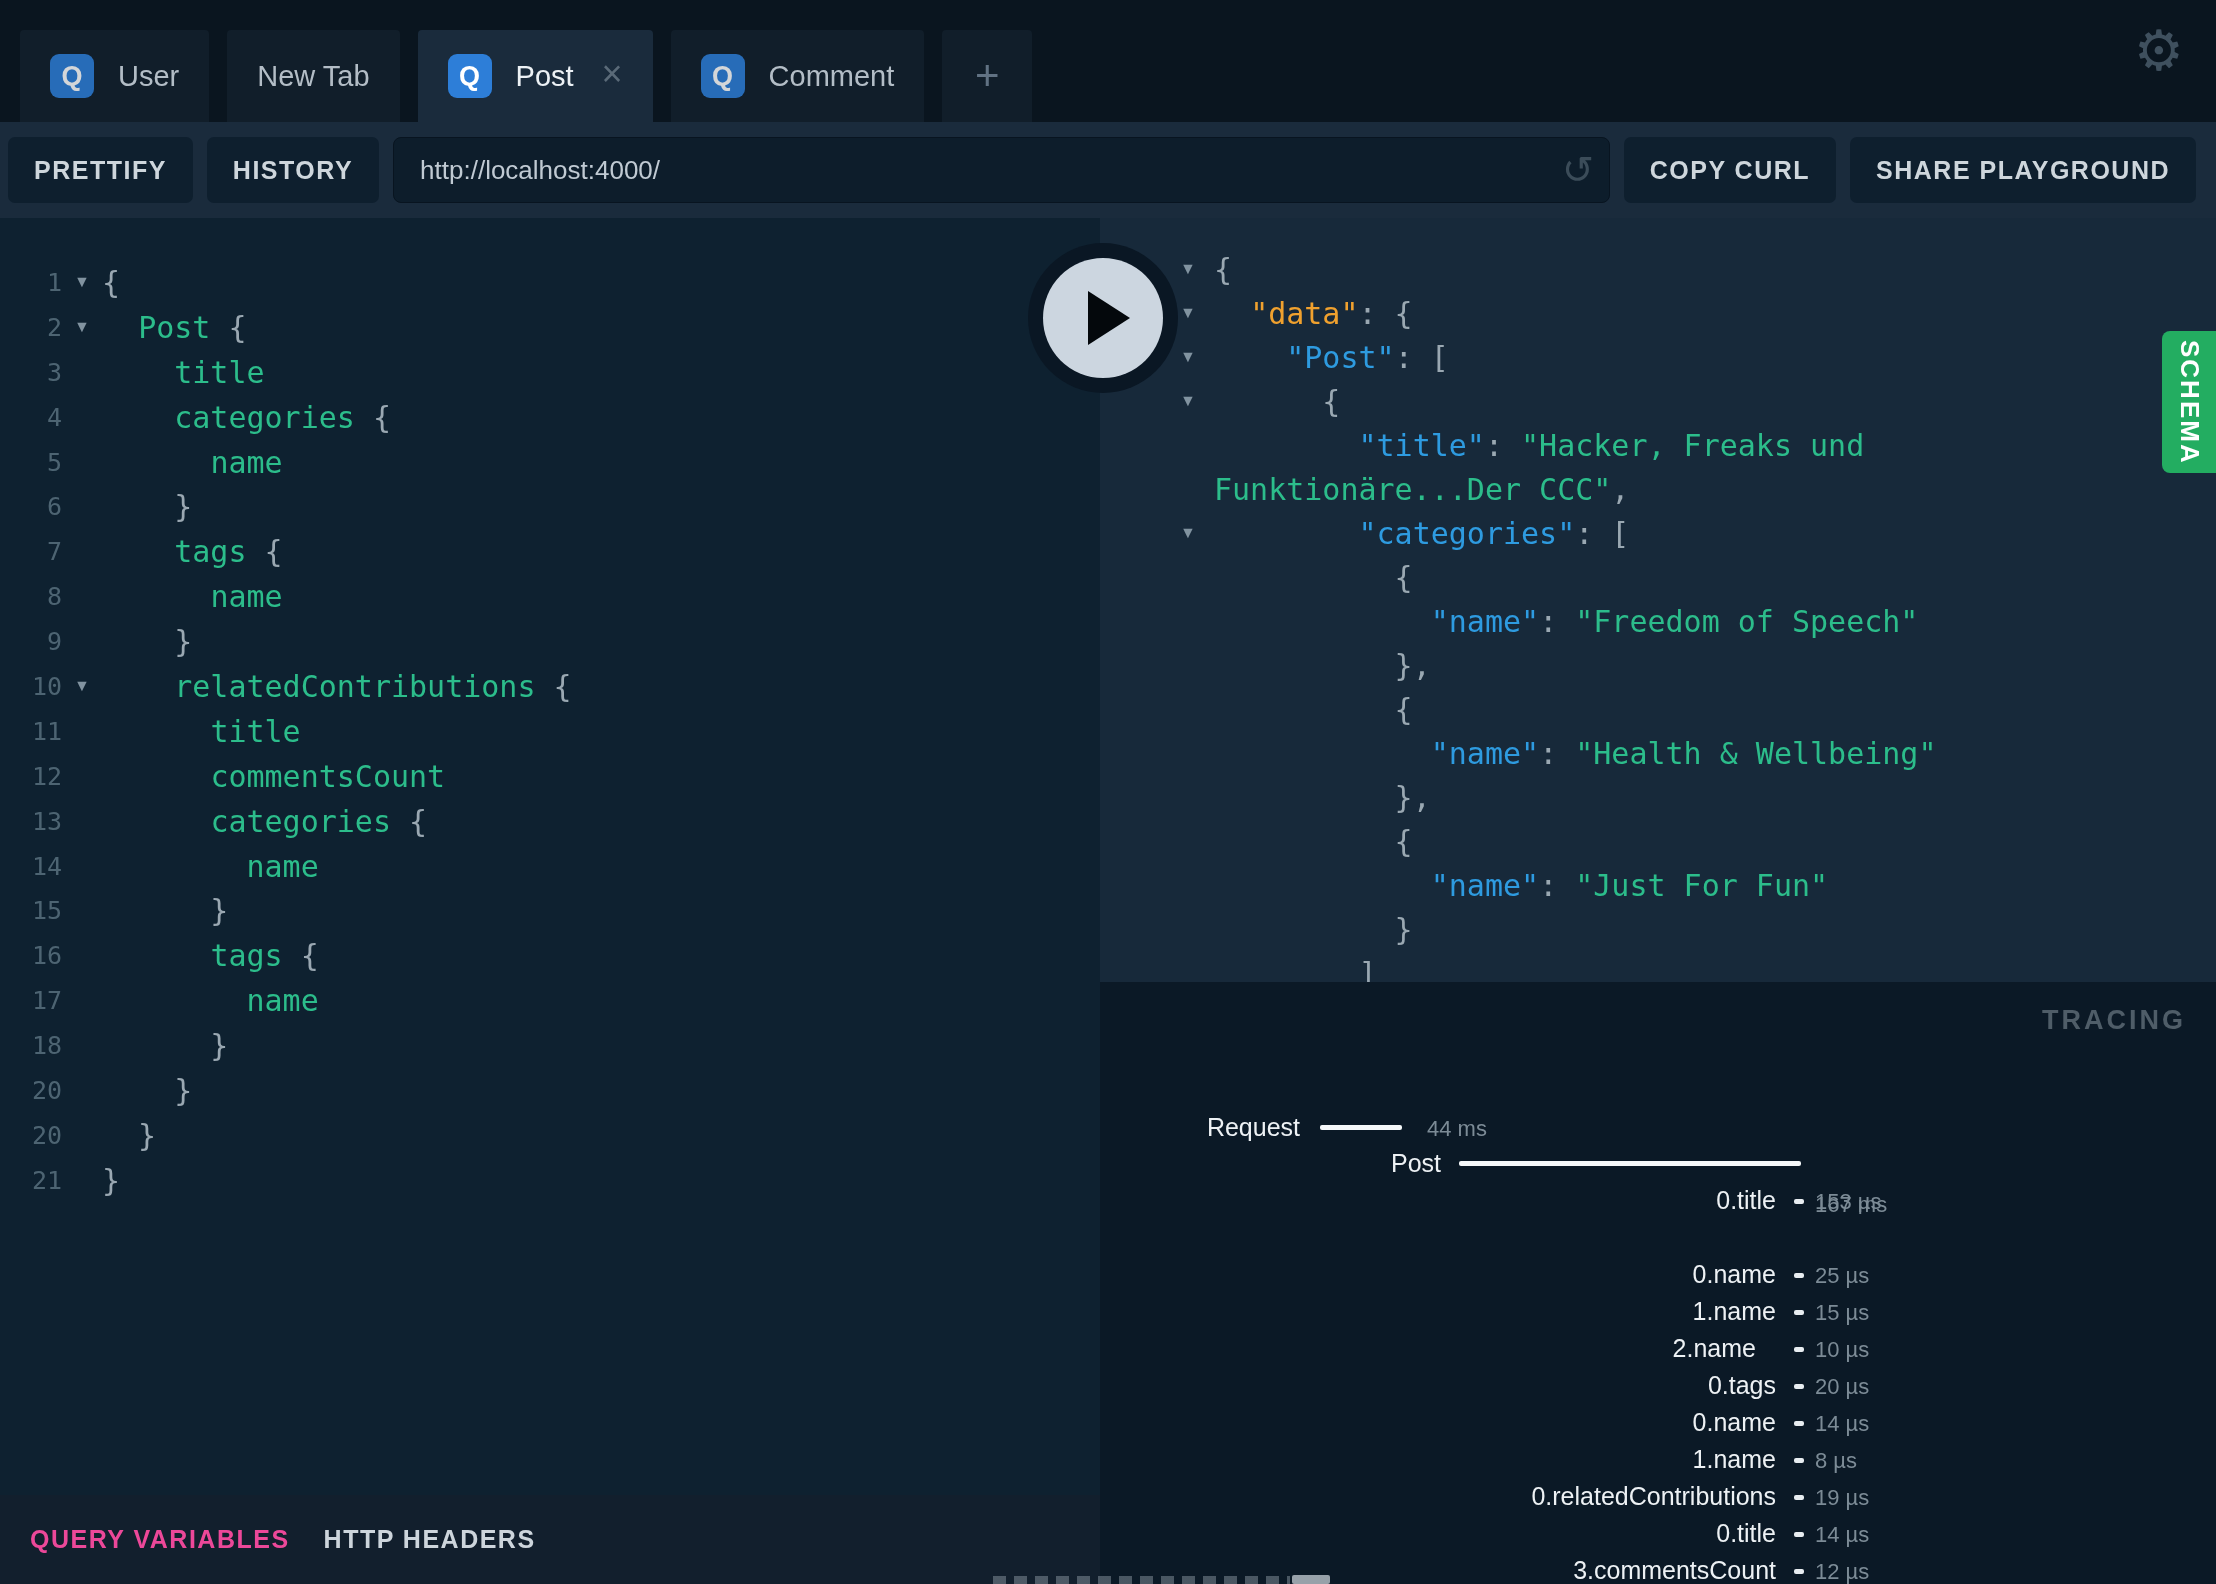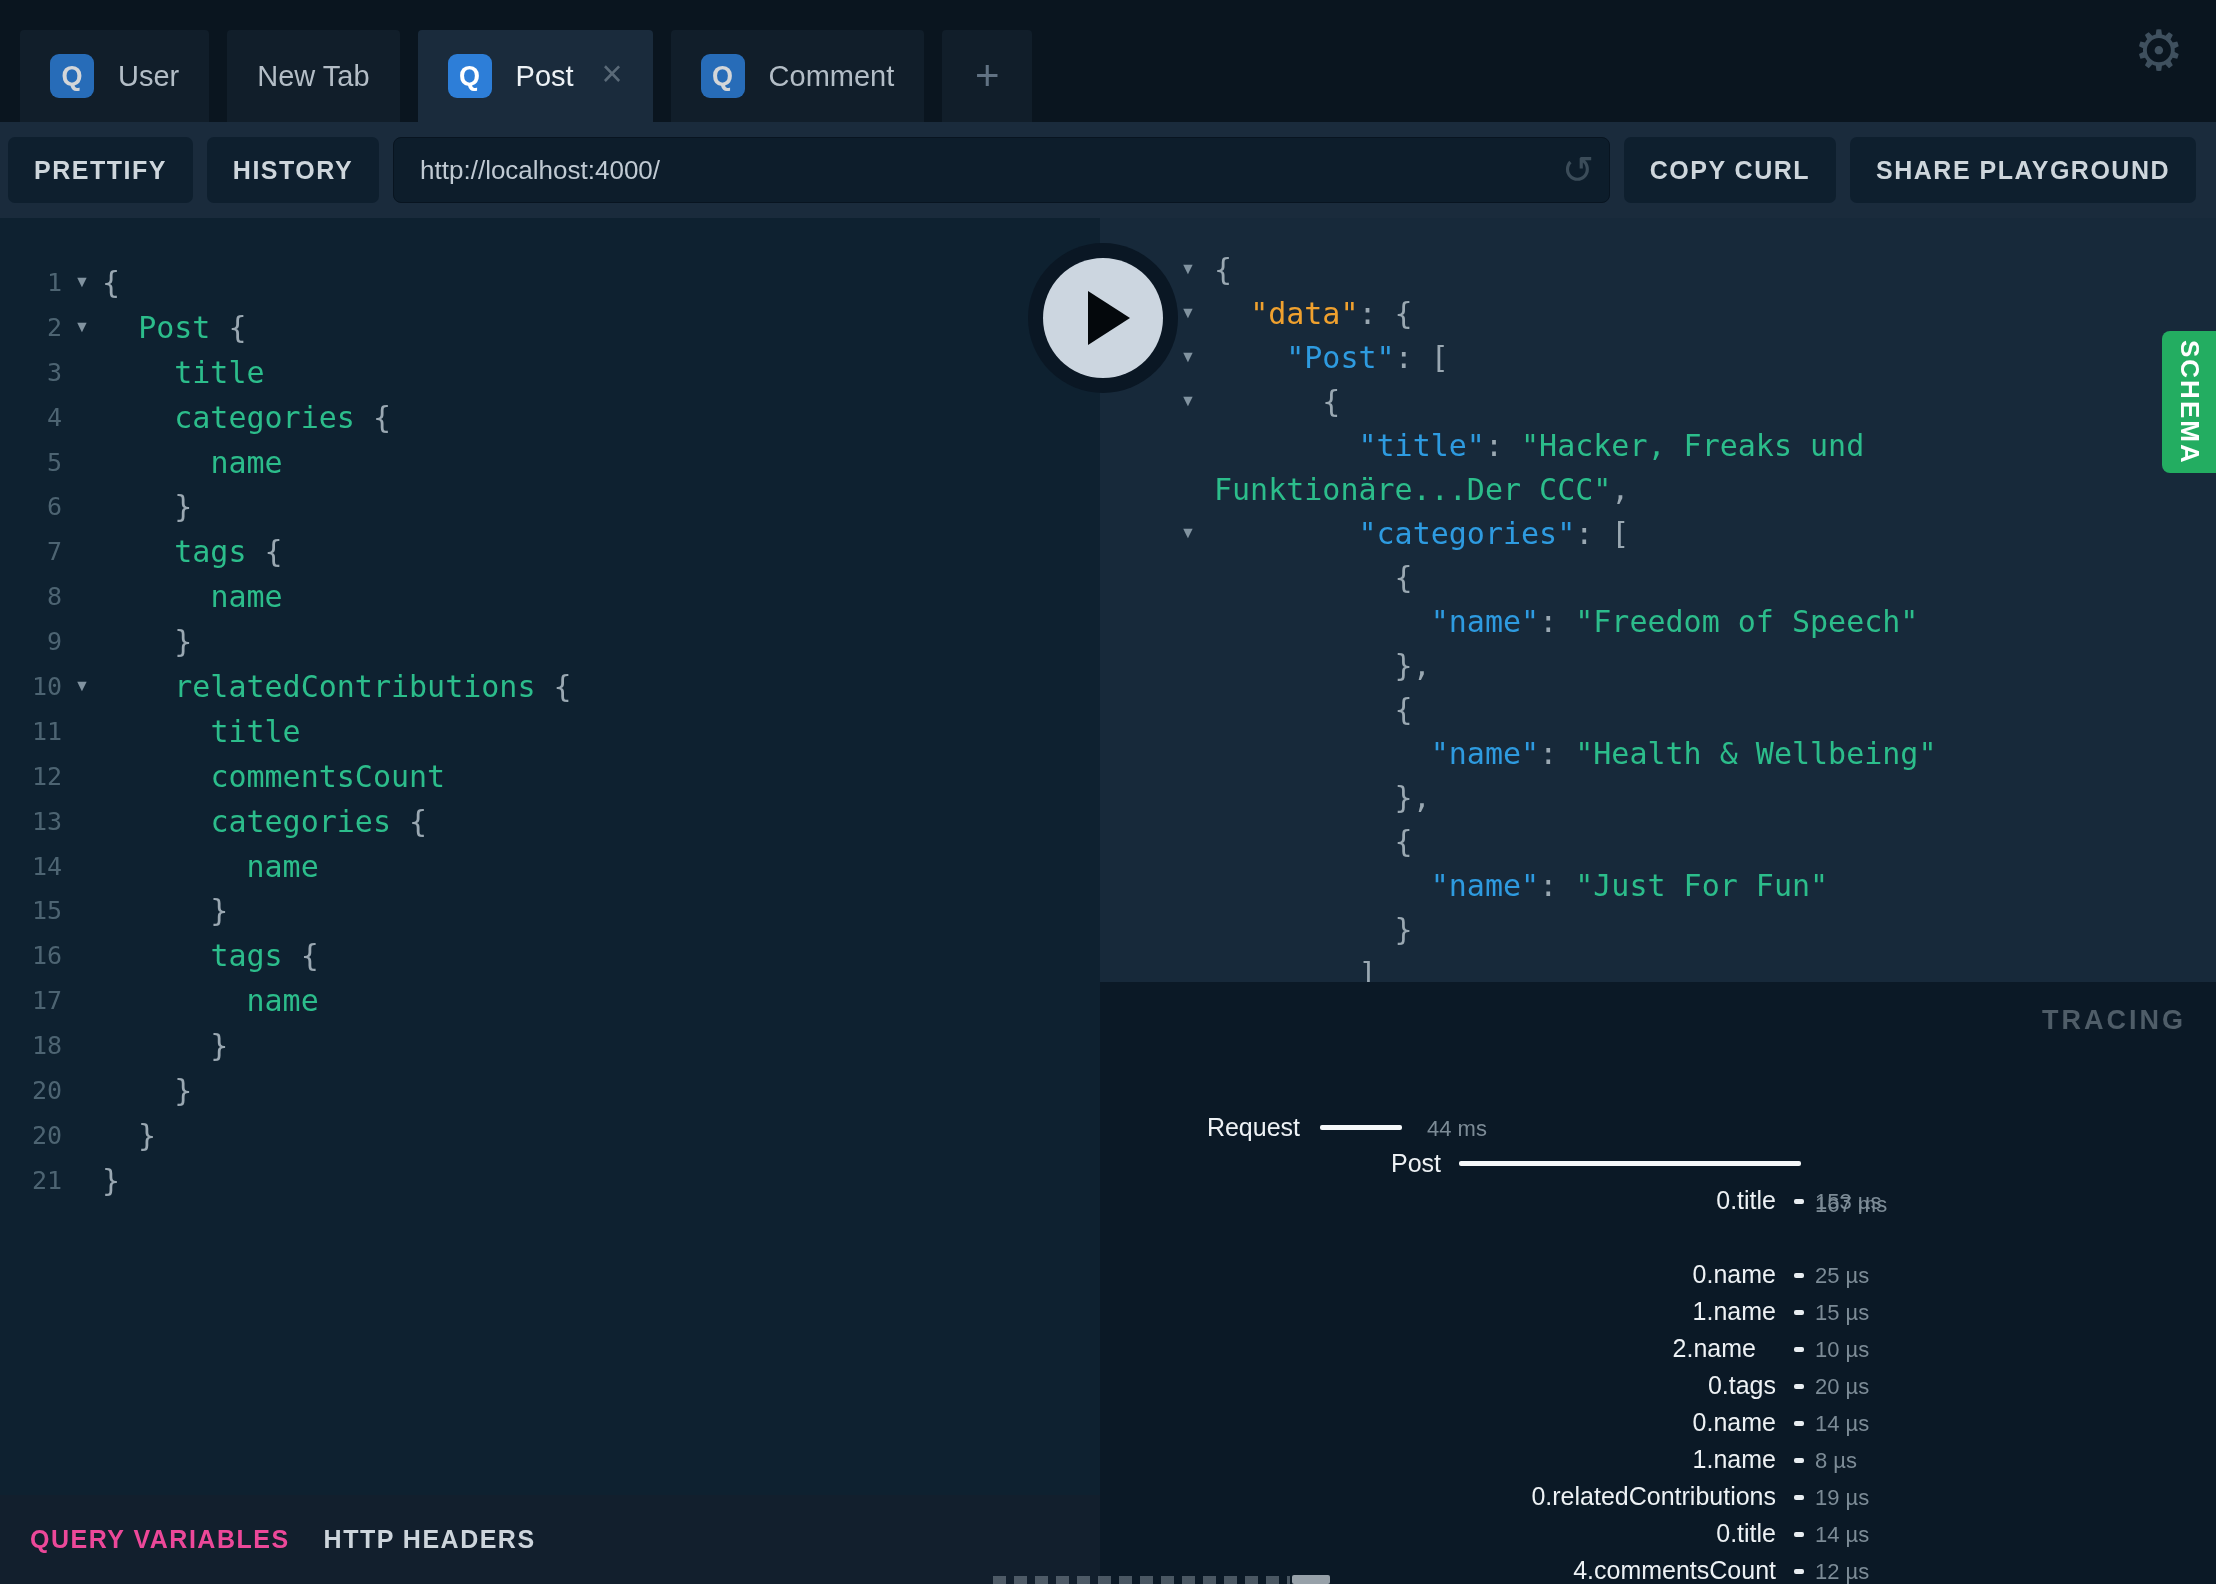--- a/index.html
+++ b/index.html
@@ -380,21 +380,21 @@
         <span class="trace-label" style="right: 440px;">0.relatedContributions</span>
         <span class="trace-dash"></span>
         <span class="trace-value" style="left: 715px;">19 µs</span>
       </div>
       <div class="trace-row" style="top: 537px;">
         <span class="trace-label" style="right: 440px;">0.title</span>
         <span class="trace-dash"></span>
         <span class="trace-value" style="left: 715px;">14 µs</span>
       </div>
       <div class="trace-row" style="top: 574px;">
-        <span class="trace-label" style="right: 440px;">4.commentsCount</span>
+        <span class="trace-label" style="right: 440px;">3.commentsCount</span>
         <span class="trace-dash"></span>
         <span class="trace-value" style="left: 715px;">12 µs</span>
       </div>
     </div>
 </div>
 <div class="trace-header">TRACING</div>
 
 <div class="bottombar">
   <span class="bb-item bb-qv">QUERY VARIABLES</span>
   <span class="bb-item bb-hh">HTTP HEADERS</span>

